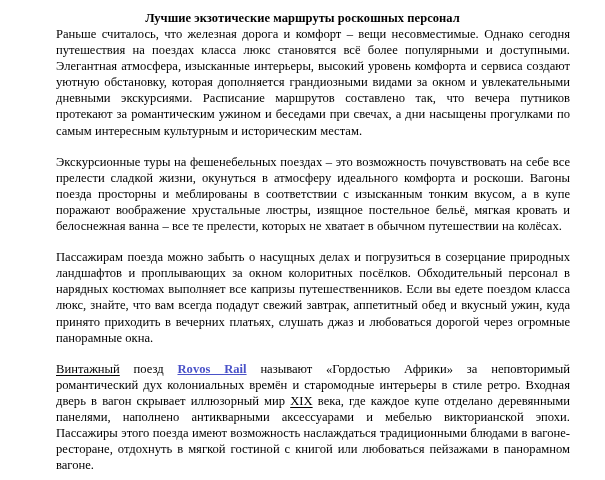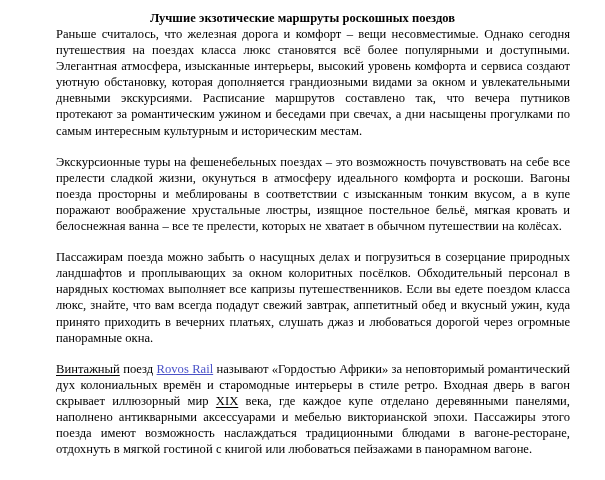--- a/index.html
+++ b/index.html
@@ -64,28 +64,29 @@
   }
 
   
   a.doclink {
     color: #4a52c8;
     text-decoration: underline;
     text-decoration-color: #4a52c8;
     text-decoration-thickness: 0.8px;
     text-underline-offset: 1px;
     cursor: pointer;
+    font-weight: bold;
   }
 </style>
 </head>
 <body>
 
 <div class="page">
 
-  <h1 class="doc-title">Лучшие экзотические маршруты роскошных поездов</h1>
+  <h1 class="doc-title">Лучшие экзотические маршруты роскошных персонал</h1>
 
   <div class="body-block">
 
     <p class="para">Раньше считалось, что железная дорога и комфорт – вещи несовместимые. Однако сегодня путешествия на поездах класса люкс становятся всё более популярными и доступными. Элегантная атмосфера, изысканные интерьеры, высокий уровень комфорта и сервиса создают уютную обстановку, которая дополняется грандиозными видами за окном и увлекательными дневными экскурсиями. Расписание маршрутов составлено так, что вечера путников протекают за романтическим ужином и беседами при свечах, а дни насыщены прогулками по самым интересным культурным и историческим местам.</p>
 
     <p class="para">Экскурсионные туры на фешенебельных поездах – это возможность почувствовать на себе все прелести сладкой жизни, окунуться в атмосферу идеального комфорта и роскоши. Вагоны поезда просторны и меблированы в соответствии с изысканным тонким вкусом, а в купе поражают воображение хрустальные люстры, изящное постельное бельё, мягкая кровать и белоснежная ванна – все те прелести, которых не хватает в обычном путешествии на колёсах.</p>
 
     <p class="para">Пассажирам поезда можно забыть о насущных делах и погрузиться в созерцание природных ландшафтов и проплывающих за окном колоритных посёлков. Обходительный персонал в нарядных костюмах выполняет все капризы путешественников. Если вы едете поездом класса люкс, знайте, что вам всегда подадут свежий завтрак, аппетитный обед и вкусный ужин, куда принято приходить в вечерних платьях, слушать джаз и любоваться дорогой через огромные панорамные окна.</p>
 
     <p class="para"><span class="spell">Винтажный</span><span> поезд </span><a class="doclink" href="#">Rovos Rail</a><span> называют «Гордостью Африки» за неповторимый романтический дух колониальных времён и старомодные интерьеры в стиле ретро. Входная дверь в вагон скрывает иллюзорный мир </span><span class="spell">XIX</span><span> века, где каждое купе отделано деревянными панелями, наполнено антикварными аксессуарами и мебелью викторианской эпохи. Пассажиры этого поезда имеют возможность наслаждаться традиционными блюдами в вагоне-ресторане, отдохнуть в мягкой гостиной с книгой или любоваться пейзажами в панорамном вагоне.</span></p>

